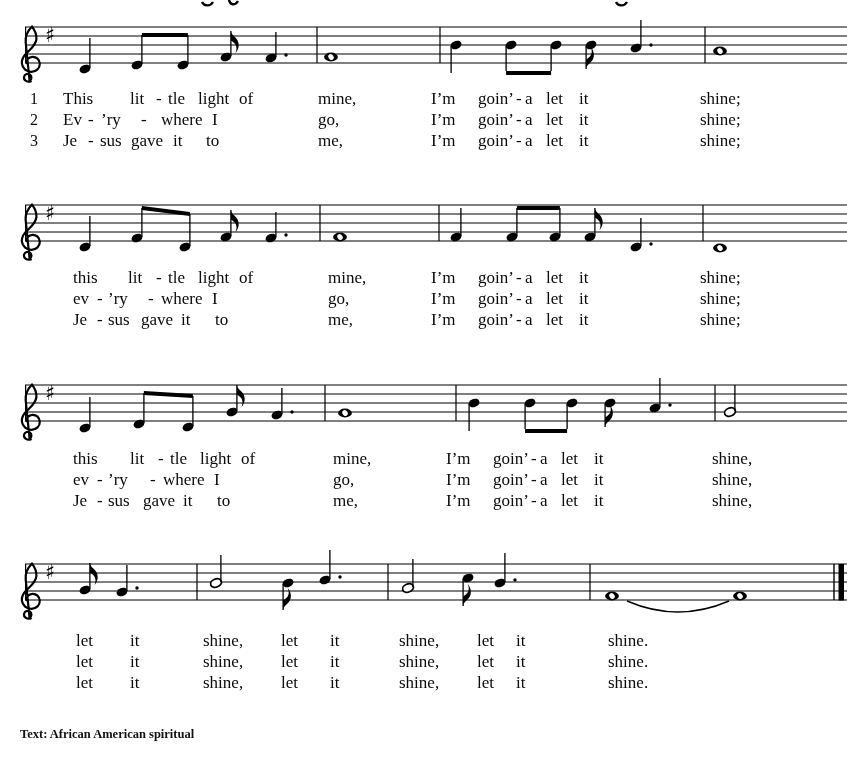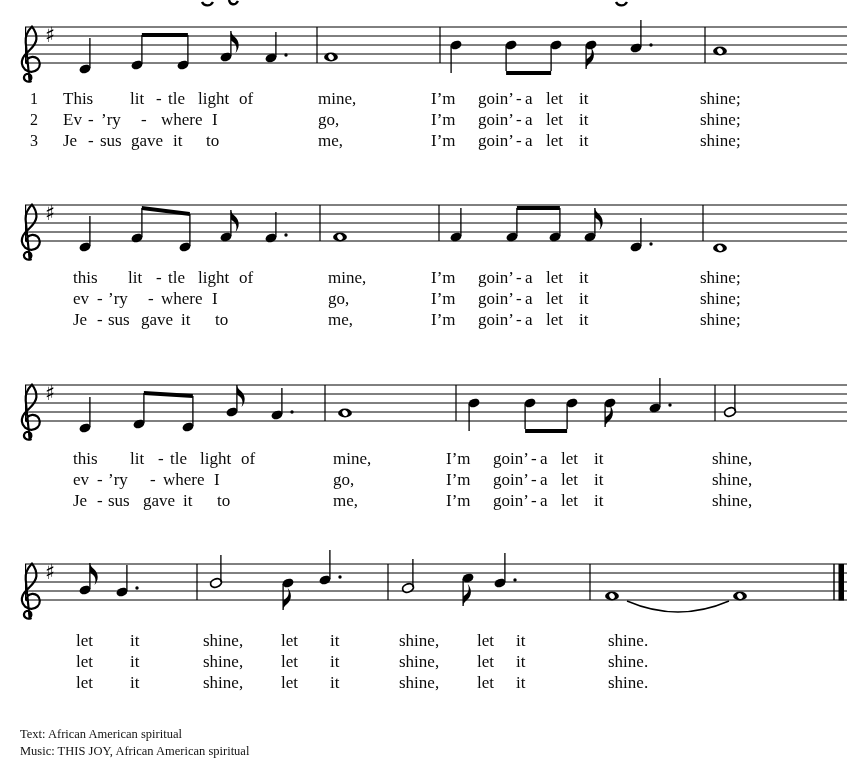--- a/index.html
+++ b/index.html
@@ -437,15 +437,14 @@
       <span class="lyric" style="left: 130px; top: 674px;">it</span>
       <span class="lyric" style="left: 203px; top: 674px;">shine,</span>
       <span class="lyric" style="left: 281px; top: 674px;">let</span>
       <span class="lyric" style="left: 330px; top: 674px;">it</span>
       <span class="lyric" style="left: 399px; top: 674px;">shine,</span>
       <span class="lyric" style="left: 477px; top: 674px;">let</span>
       <span class="lyric" style="left: 516px; top: 674px;">it</span>
       <span class="lyric" style="left: 608px; top: 674px;">shine.</span>
     </div>
 
-  <div class="credit" style="top: 727px;">Text: African American spiritual</div>
-  <div class="credit" style="top: 744px;">Music: THIS JOY, African American spiritual</div>
+  <div class="credit" style="top: 727px; font-weight: bold;">Text: African American spiritual</div>
 </div>
 
 </body></html>

